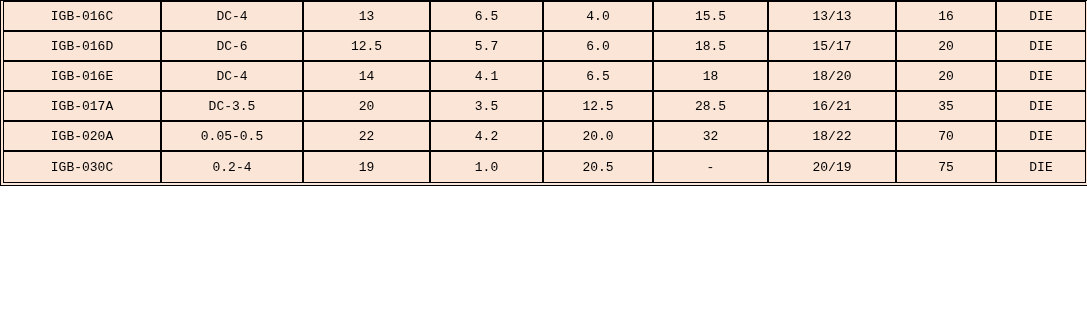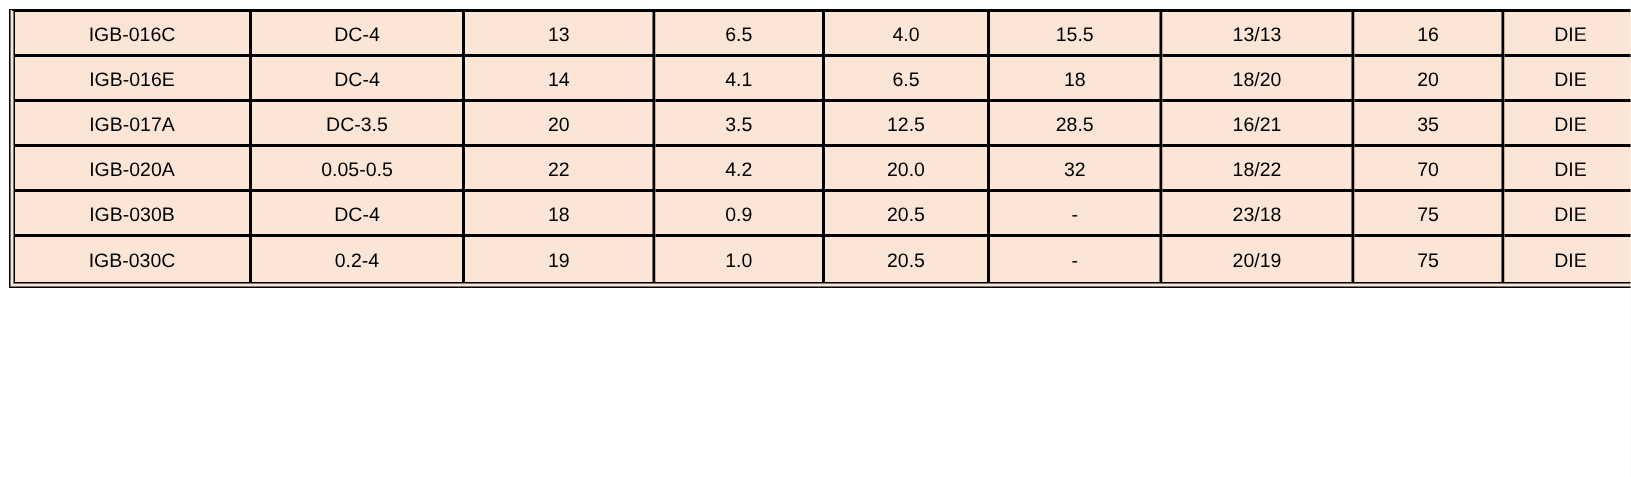--- a/index.html
+++ b/index.html
@@ -11,21 +11,22 @@
     overflow: hidden;
   }
   body {
     font-family: "Liberation Sans", sans-serif;
   }
 
   #spec-table-wrap {
     width: 882px;
     height: 318px;
     box-sizing: border-box;
-    padding: 6px;
+    padding: 0;
+    font-family: Liberation Mono, monospace;
   }
 
   table.spec-table {
     border-collapse: separate;
     border-spacing: 0;
     width: 1081px;
     margin: 0;
     table-layout: fixed;
     
     border-left: 4px double #000000;
@@ -92,20 +93,31 @@
           <td>DC-4</td>
           <td>13</td>
           <td>6.5</td>
           <td>4.0</td>
           <td>15.5</td>
           <td>13/13</td>
           <td>16</td>
           <td>DIE</td>
         </tr>
         <tr>
+          <td>IGB-016D</td>
+          <td>DC-6</td>
+          <td>12.5</td>
+          <td>5.7</td>
+          <td>6.0</td>
+          <td>18.5</td>
+          <td>15/17</td>
+          <td>20</td>
+          <td>DIE</td>
+        </tr>
+        <tr>
           <td>IGB-016E</td>
           <td>DC-4</td>
           <td>14</td>
           <td>4.1</td>
           <td>6.5</td>
           <td>18</td>
           <td>18/20</td>
           <td>20</td>
           <td>DIE</td>
         </tr>
@@ -125,31 +137,20 @@
           <td>0.05-0.5</td>
           <td>22</td>
           <td>4.2</td>
           <td>20.0</td>
           <td>32</td>
           <td>18/22</td>
           <td>70</td>
           <td>DIE</td>
         </tr>
         <tr>
-          <td>IGB-030B</td>
-          <td>DC-4</td>
-          <td>18</td>
-          <td>0.9</td>
-          <td>20.5</td>
-          <td>-</td>
-          <td>23/18</td>
-          <td>75</td>
-          <td>DIE</td>
-        </tr>
-        <tr>
           <td>IGB-030C</td>
           <td>0.2-4</td>
           <td>19</td>
           <td>1.0</td>
           <td>20.5</td>
           <td>-</td>
           <td>20/19</td>
           <td>75</td>
           <td>DIE</td>
         </tr>

